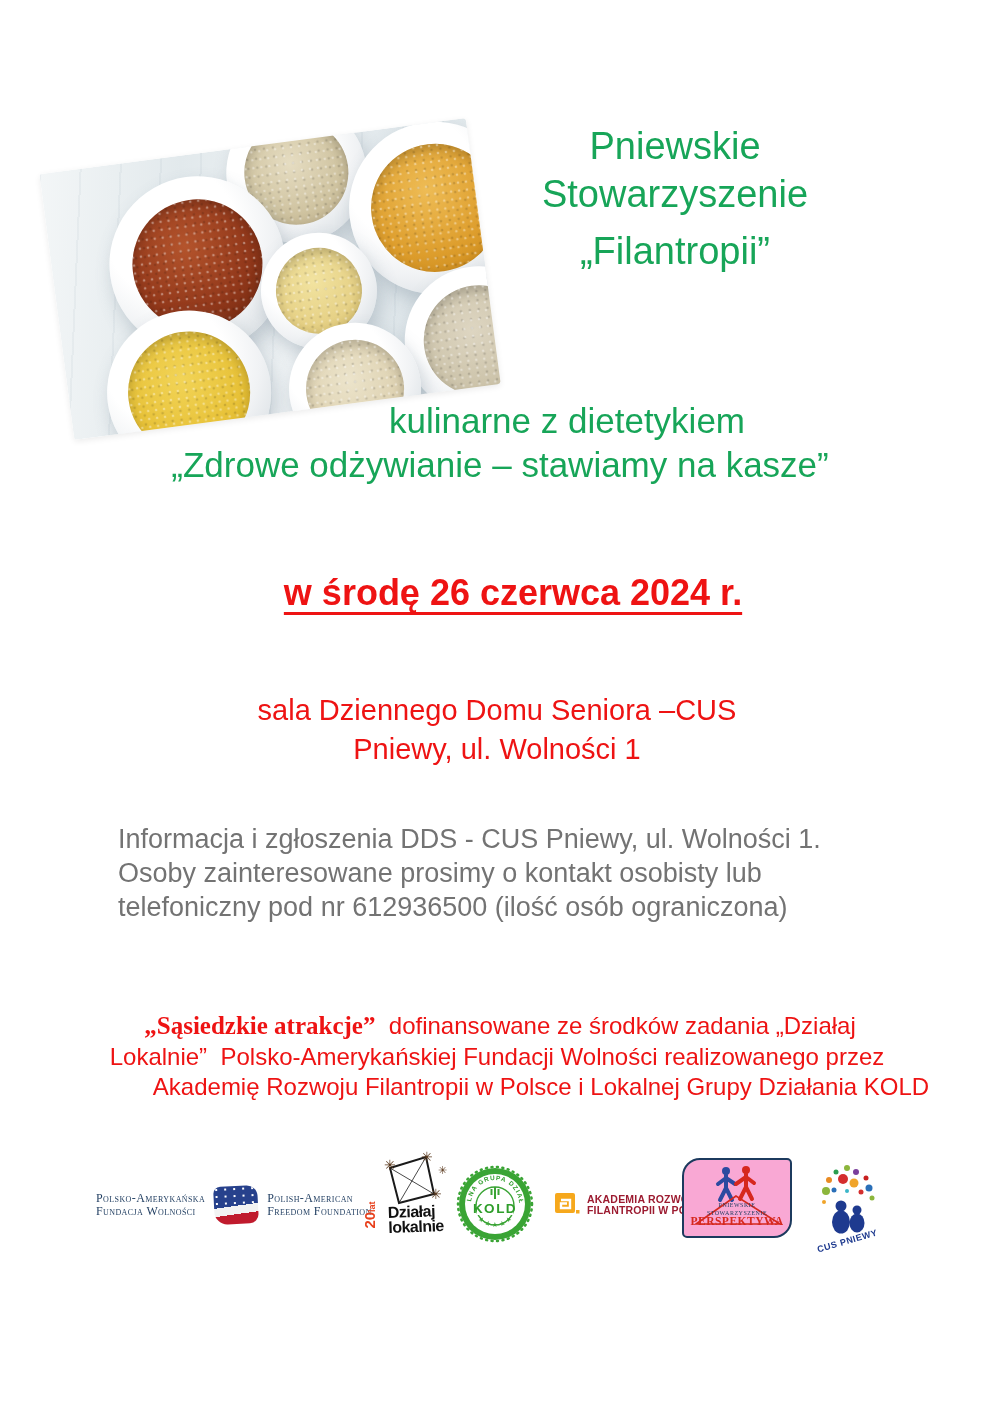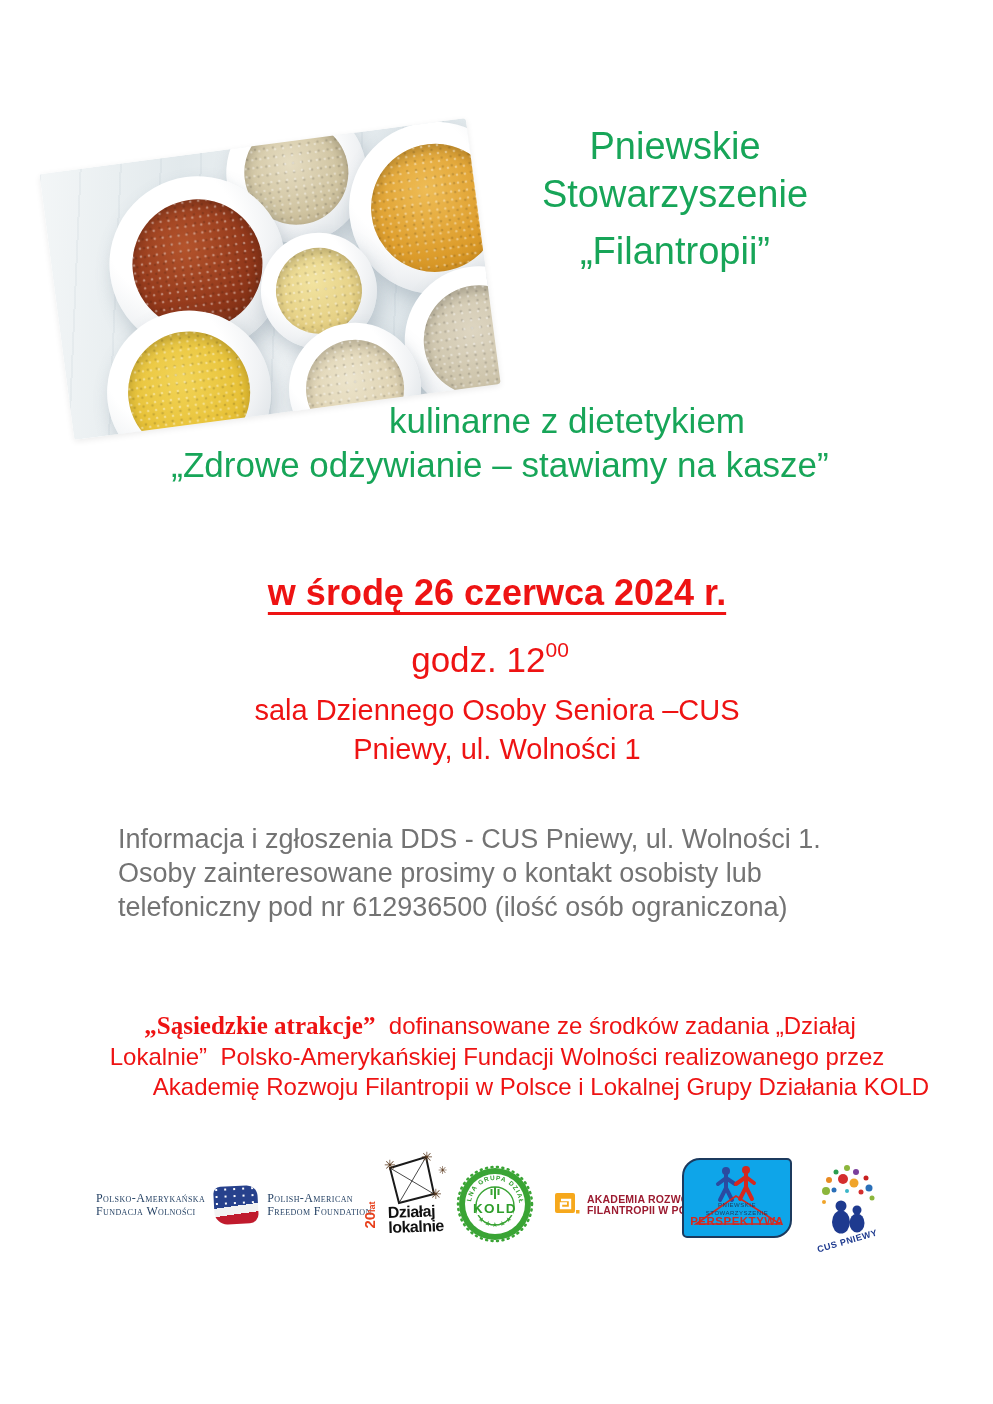--- a/index.html
+++ b/index.html
@@ -41,21 +41,21 @@
   .g-bulgur   { background:radial-gradient(circle at 45% 35%, #eebc55, #dd9d2c 60%, #c78618 95%); }
   .g-semolina { background:radial-gradient(circle at 45% 38%, #f2e3a0, #e6d186 60%, #d3ba63 95%); }
   .g-millet   { background:radial-gradient(circle at 45% 38%, #f2d457, #e7c137 60%, #d4ab24 95%); }
   .g-couscous { background:radial-gradient(circle at 45% 40%, #ece4cb, #ded2b2 60%, #c9bb96 95%); }
   .g-barley   { background:radial-gradient(circle at 45% 40%, #ded6c2, #cdc4ab 60%, #b7ad90 95%); }
 
   
   .title { left:675px; top:122px; color:#17a558; font-size:38px; line-height:48px; text-align:center; transform:translateX(-50%); }
   .title .gap { margin-top:9px; }
   .green-line { color:#17a558; font-size:35px; }
-  .date  { color:#ee1313; font-size:36px; font-weight:bold; text-decoration:underline; text-decoration-thickness:3px; text-underline-offset:7px; }
+  .date  { color:#ee1313; font-size:36px; font-weight:bold; text-decoration:underline; text-decoration-thickness:3px; text-underline-offset:7px;margin-left:16px; }
   .time  { color:#ee1313; font-size:35px; }
   .time sup { font-size:21px; vertical-align:15px; }
   .venue { color:#ee1313; font-size:29px; }
   .contact {
     left:118px; top:822px; width:790px;
     color:#737373; font-size:27px; line-height:34px; white-space:pre-line;
   }
   .fund-serif { color:#ee1313; font-size:24px; font-family:"Liberation Serif", serif; }
   .fund-sans  { color:#ee1313; font-size:24px; }
   .fund-bold-serif { color:#ee1313; font-size:25px; font-weight:bold; font-family:"Liberation Serif", serif;margin-top:8px; }
@@ -79,21 +79,21 @@
   .dzialaj { left:366px; top:1150px; width:82px; height:96px; }
   .dz-years { position:absolute; left:-10px; top:56px; transform:rotate(-90deg); color:#e8401c; white-space:nowrap; }
   .dz-years .num { font-size:15px; font-weight:bold; }
   .dz-years .word { font-size:9px; font-weight:bold; }
   .dz-name { position:absolute; left:22px; top:54px; transform:rotate(-2deg); color:#111; font-weight:bold; font-size:16px; line-height:15px; letter-spacing:-.5px; }
   .kold { left:456px; top:1165px; }
   .arf { left:554px; top:1192px; display:flex; align-items:center; gap:7px; }
   .arf-text { color:#9c1b30; font-size:10.5px; font-weight:bold; line-height:11.5px; letter-spacing:.2px; white-space:nowrap; }
   .persp {
     left:682px; top:1158px; width:110px; height:80px;
-    border:2.5px solid #1c3a5e; border-radius:18px 5px 18px 5px; background:#0ea5e9; box-sizing:border-box;
+    border:2.5px solid #1c3a5e; border-radius:18px 5px 18px 5px; background:#f9a8d4; box-sizing:border-box;font-family:Liberation Serif, serif;
   }
   .cus { left:814px; top:1160px; }
 </style>
 </head>
 <body>
 
 <div class="poster">
 
   <div class="photo">
     <div class="bowl" style="left:185px;top:-38px;width:140px;height:140px;">
@@ -122,22 +122,21 @@
   <div class="abs title">
     <div>Pniewskie</div>
     <div>Stowarzyszenie</div>
     <div class="gap">„Filantropii”</div>
   </div>
 
   <div class="abs c green-line" style="left:567px;top:401px;">kulinarne z dietetykiem</div>
   <div class="abs c green-line" style="left:500px;top:445px;">„Zdrowe odżywianie – stawiamy na kasze”</div>
 
   <div class="abs c date" style="left:497px;top:572px;">w środę 26 czerwca 2024 r.</div>
-  <div class="abs c time" style="left:490px;top:638px;"><span>godz. 12</span><sup>00</sup></div>
-  <div class="abs c venue" style="left:497px;top:694px;">sala Dziennego Osoby Seniora –CUS</div>
+  <div class="abs c venue" style="left:497px;top:694px;">sala Dziennego Domu Seniora –CUS</div>
   <div class="abs c venue" style="left:497px;top:733px;">Pniewy, ul. Wolności 1</div>
 
   <div class="abs contact">Informacja i zgłoszenia DDS - CUS Pniewy, ul. Wolności 1.
 Osoby zainteresowane prosimy o kontakt osobisty lub
 telefoniczny pod nr 612936500 (ilość osób ograniczona)</div>
 
   <div class="abs c" style="left:500px;top:1012px;"><span class="fund-bold-serif">„Sąsiedzkie atrakcje”</span><span class="fund-sans">  dofinansowane ze środków zadania „Działaj</span></div>
   <div class="abs c fund-sans" style="left:497px;top:1043px;">Lokalnie”  Polsko-Amerykańskiej Fundacji Wolności realizowanego przez</div>
   <div class="abs c fund-sans" style="left:497px;top:1073px;margin-left:44px;">Akademię Rozwoju Filantropii w Polsce i Lokalnej Grupy Działania KOLD</div>
 

